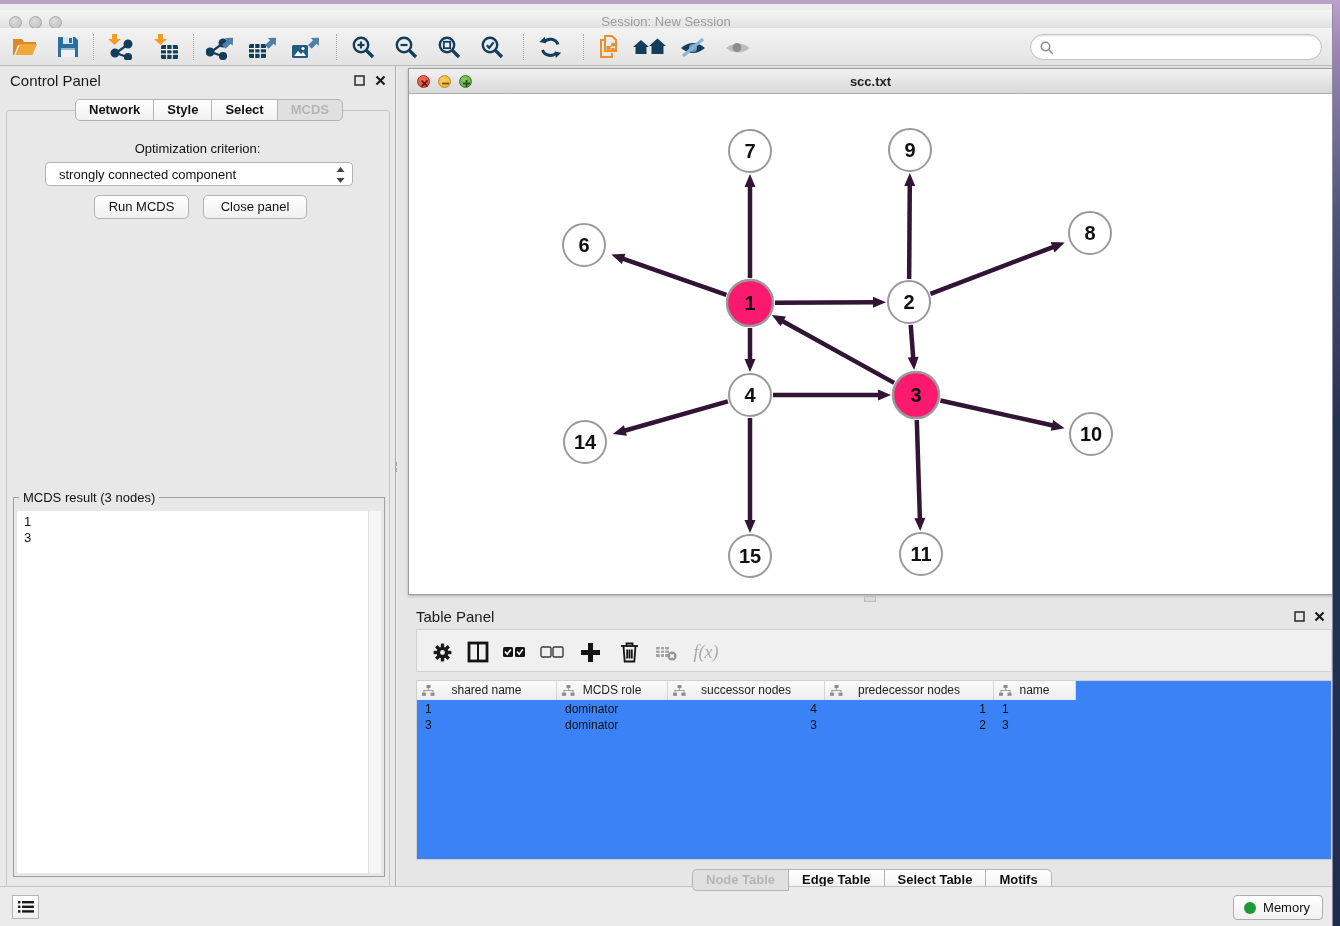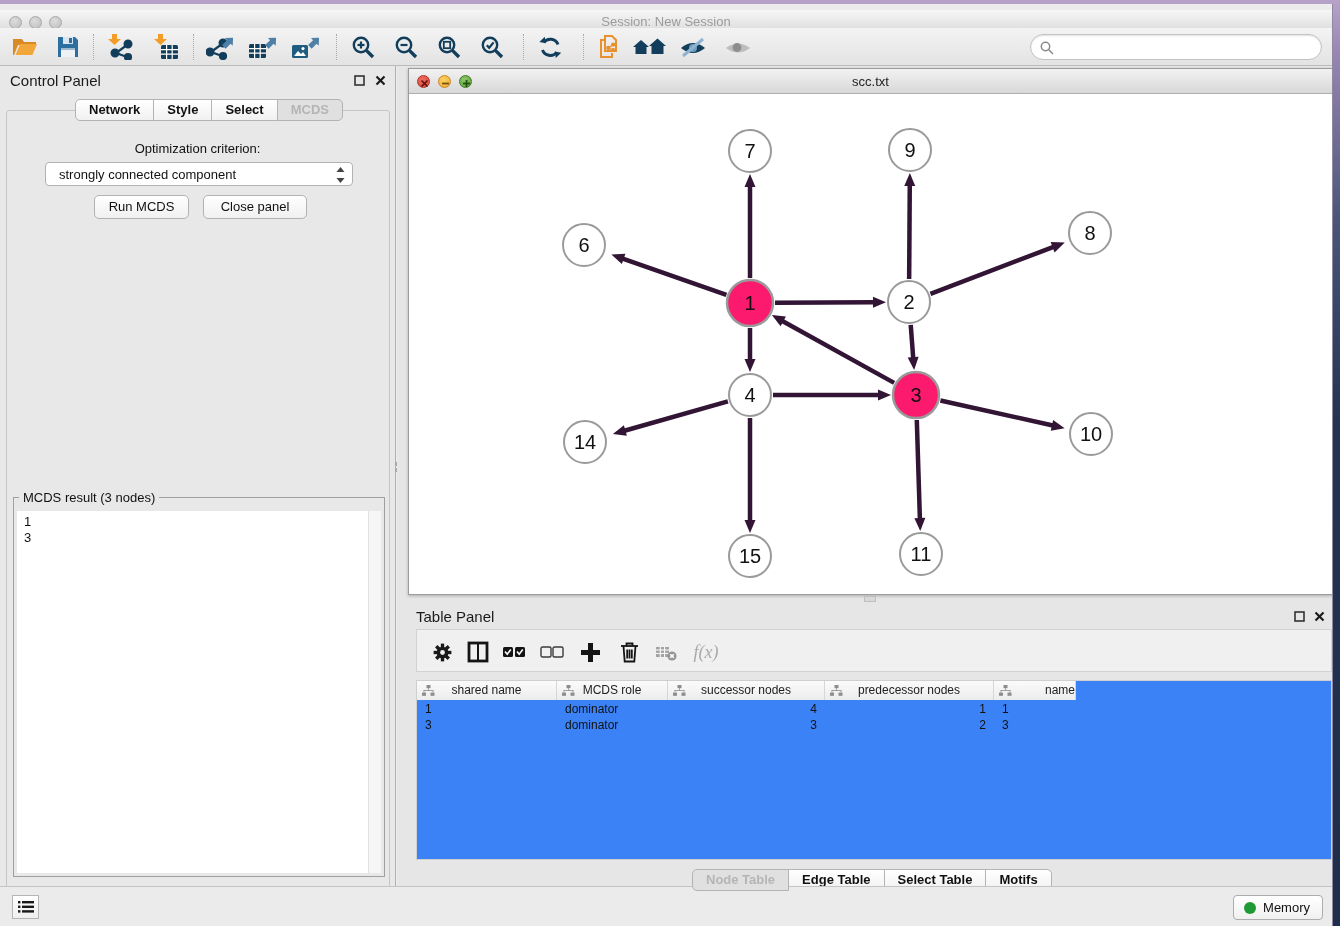--- a/index.html
+++ b/index.html
@@ -50,21 +50,21 @@
   .dd-arrows { position:absolute; right:7px; top:4px; }
   .mac-btn { position:absolute; height:24px; background:linear-gradient(#ffffff,#f0f0f0); border:1px solid #b2b2b2; border-radius:5px; font-size:13px; color:#111; text-align:center; line-height:22px; }
   .result-box { position:absolute; left:13px; top:431px; width:372px; height:380px; border:1px solid #9f9f9f; }
   .result-legend { position:absolute; left:5px; top:-8px; background:#e8e8e8; padding:0 4px; font-size:13px; color:#111; }
   .result-area { position:absolute; left:3px; right:3px; top:13px; bottom:3px; background:#fff; }
   .result-scroll { position:absolute; right:0; top:0; bottom:0; width:13px; background:#f6f6f6; border-left:1px solid #e2e2e2; }
   .result-line { font-size:13px; line-height:16px; padding-left:7px; color:#111; }
   .result-area .pad { height:3px; }
 
   
-  .net-window { position:absolute; left:11px; top:2px; width:925px; height:527px; background:#fff; border:1px solid #9c9c9c; box-shadow:0 1px 3px rgba(0,0,0,.25); }
+  .net-window { position:absolute; left:11px; top:2px; width:925px; height:527px; background:#fff; border:1px solid #9c9c9c; box-shadow:0 1px 3px rgba(0,0,0,.25);font-weight:bold; }
   .net-title { position:absolute; left:0; top:0; width:100%; height:25px; background:linear-gradient(#f2f2f2,#d8d8d8); border-bottom:1px solid #aeaeae; }
   .net-title .title { position:absolute; left:0; right:0; top:5px; text-align:center; font-size:13px; color:#222; }
   .tl2 { position:absolute; top:6px; width:13px; height:13px; border-radius:50%; }
   .net-canvas { position:absolute; left:0; top:25px; width:923px; height:500px; background:#fff; }
 
   .hsplit { position:absolute; left:11px; top:529px; width:925px; height:7px; }
   .hgrip { position:absolute; left:456px; top:1px; width:12px; height:6px; background:#d8d8d8; border:1px solid #bdbdbd; }
 
   
   .table-panel { position:absolute; left:11px; top:536px; width:925px; height:288px; }
@@ -585,21 +585,21 @@
                 <g fill="#8d8d8d">
                   <rect x="4.5" y="0" width="4" height="3.2"></rect>
                   <rect x="0" y="7.6" width="4" height="3.2"></rect>
                   <rect x="8.5" y="7.6" width="4" height="3.2"></rect>
                   <rect x="6.1" y="3.2" width="0.8" height="2.2"></rect>
                   <rect x="1.6" y="5.2" width="9.8" height="0.8"></rect>
                   <rect x="1.6" y="5.2" width="0.8" height="2.4"></rect>
                   <rect x="10.6" y="5.2" width="0.8" height="2.4"></rect>
                 </g>
               </svg><span>predecessor nodes</span></div>
-            <div class="th" style="width: 82px; text-align: right;"><svg width="13" height="12" viewBox="0 0 13 12">
+            <div class="th" style="width: 82px;"><svg width="13" height="12" viewBox="0 0 13 12">
                 <g fill="#8d8d8d">
                   <rect x="4.5" y="0" width="4" height="3.2"></rect>
                   <rect x="0" y="7.6" width="4" height="3.2"></rect>
                   <rect x="8.5" y="7.6" width="4" height="3.2"></rect>
                   <rect x="6.1" y="3.2" width="0.8" height="2.2"></rect>
                   <rect x="1.6" y="5.2" width="9.8" height="0.8"></rect>
                   <rect x="1.6" y="5.2" width="0.8" height="2.4"></rect>
                   <rect x="10.6" y="5.2" width="0.8" height="2.4"></rect>
                 </g>
               </svg><span>name</span></div>

